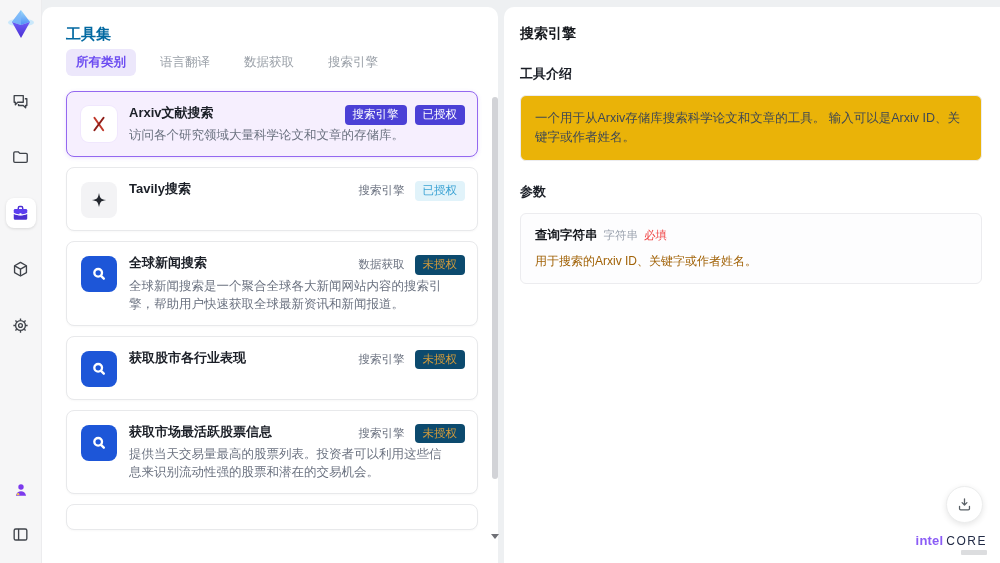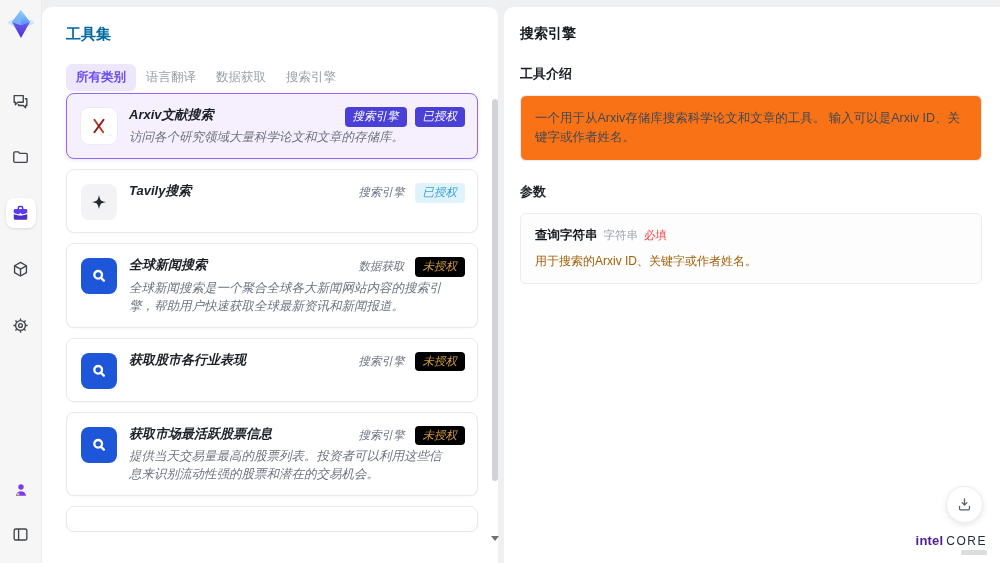--- a/index.html
+++ b/index.html
@@ -18,63 +18,63 @@
 
   
   .content { position:absolute; left:42px; top:0; right:0; bottom:0; background:#eef0f2; }
   .panel { position:absolute; top:7px; bottom:0; background:#ffffff; }
   .panel-left { left:0; width:456px; border-radius:10px 10px 0 0; padding:18px 0 0 24px; }
   .panel-right { left:462px; right:0; border-radius:10px 0 0 0; padding:18px 18px 0 16px; }
 
   .page-title { font-size:15px; font-weight:bold; color:#0369a1; }
 
   
-  .tabs { display:flex; align-items:center; margin-top:20px; }
+  .tabs { display:flex; align-items:center; gap:14px; margin-top:5px; }
   .tab { font-size:12.5px; color:#9aa0a8; padding:5px 10px; border-radius:6px; border:none; background:transparent; cursor:pointer; font-family:inherit; }
   .tab.active { background:#ece7fb; color:#6c4cf1; font-weight:bold; }
 
   
-  .tool-list { position:relative; margin-top:2px; width:418px; height:448px;font-style:italic; }
+  .tool-list { position:relative; margin-top:15px; width:418px; height:448px; }
   .card { position:relative; width:412px; background:#ffffff; border:1px solid #e8e9eb; border-radius:8px; padding:12px 12px 12px 14px; margin-bottom:10px; display:flex; align-items:flex-start; cursor:pointer; box-shadow:0 1px 2px rgba(16,24,40,.03); }
   .card.selected { background:#f6effe; border:1.5px solid #9468f0; box-shadow:0 1px 4px rgba(124,58,237,.15); }
   .tool-icon { width:36px; height:36px; border-radius:8px; flex:0 0 36px; display:flex; align-items:center; justify-content:center; margin-top:2px; }
   .tool-icon.white { background:#ffffff; box-shadow:0 0 0 1px #f0e7fd; }
   .tool-icon.gray { background:#f3f3f5; }
   .tool-icon.blue { background:#1d56d8; }
   .tool-body { flex:1; margin-left:12px; min-width:0; }
   .tool-name { font-size:13px; font-weight:bold; color:#1b1f27; margin-right:128px; line-height:1.4; }
   .tool-desc { font-size:12.5px; color:#6b7280; line-height:1.45; margin-top:4px; margin-right:14px; }
   .badges { position:absolute; top:13px; right:12px; display:flex; gap:8px; }
   .badge { font-size:11.5px; line-height:1; padding:4px 8px; border-radius:4px; white-space:nowrap; }
   .badge.solid { background:#4b40d6; color:#ffffff; }
   .badge.plain { color:#6b7280; padding:4px 2px; }
   .badge.auth-ok { background:#e1f3fa; color:#3ba3d4; }
-  .badge.auth-no { background:#000000; color:#d29a3a; }
+  .badge.auth-no { background:#0c4a6e; color:#d29a3a; }
 
   
   .vscroll { position:absolute; top:2px; right:-14px; width:6px; height:446px; }
   .vscroll .thumb { position:absolute; top:4px; left:0; width:6px; height:382px; background:#d2d3d7; border-radius:3px; }
   .vscroll .arrow-down { position:absolute; bottom:0; left:-1px; width:0; height:0; border-left:4px solid transparent; border-right:4px solid transparent; border-top:5px solid #6f7076; }
 
   
   .detail-title { font-size:14px; font-weight:bold; color:#15181d; }
   .section-heading { font-size:13px; font-weight:bold; color:#1b1f27; margin-top:22px; }
-  .intro-box { margin-top:12px; border:1px solid #ececef; border-radius:6px; background:#f97316; padding:13px 14px; font-size:12.5px; color:#3f4854; line-height:1.5; }
+  .intro-box { margin-top:12px; border:1px solid #ececef; border-radius:6px; background:#eab308; padding:13px 14px; font-size:12.5px; color:#3f4854; line-height:1.5; }
   .param-box { margin-top:12px; border:1px solid #ececef; border-radius:6px; background:#fdfdfe; padding:13px 14px; }
   .param-head { display:flex; align-items:baseline; gap:6px; }
   .param-name { font-size:12.5px; font-weight:bold; color:#15181d; }
   .param-type { font-size:11.5px; color:#9ca3af; }
   .param-required { font-size:11.5px; color:#ef4444; }
   .param-desc { margin-top:9px; font-size:12px; color:#a16207; }
 
   
   .fab { position:absolute; right:17px; bottom:40px; width:37px; height:37px; border-radius:50%; background:#ffffff; border:1px solid #eceded; box-shadow:0 2px 6px rgba(0,0,0,.10); display:flex; align-items:center; justify-content:center; cursor:pointer; z-index:6; }
   .intel-brand { position:absolute; right:13px; bottom:8px; z-index:6; text-align:right; line-height:1; }
   .intel-row { display:flex; align-items:baseline; gap:3px; justify-content:flex-end; }
-  .intel-word { font-size:13px; font-weight:bold; color:#4c1d95; letter-spacing:.2px; }
+  .intel-word { font-size:13px; font-weight:bold; color:#8b5cf6; letter-spacing:.2px; }
   .core-word { font-size:12px; color:#222b46; letter-spacing:1.5px; font-weight:normal; }
   .intel-sub-bar { margin-top:3px; margin-left:auto; width:26px; height:5px; background:#dcdddf; border-radius:1px; }
 </style>
 </head>
 <body>
 
 <div class="app">
 
   <aside class="sidebar">
     <div class="logo-wrap">

